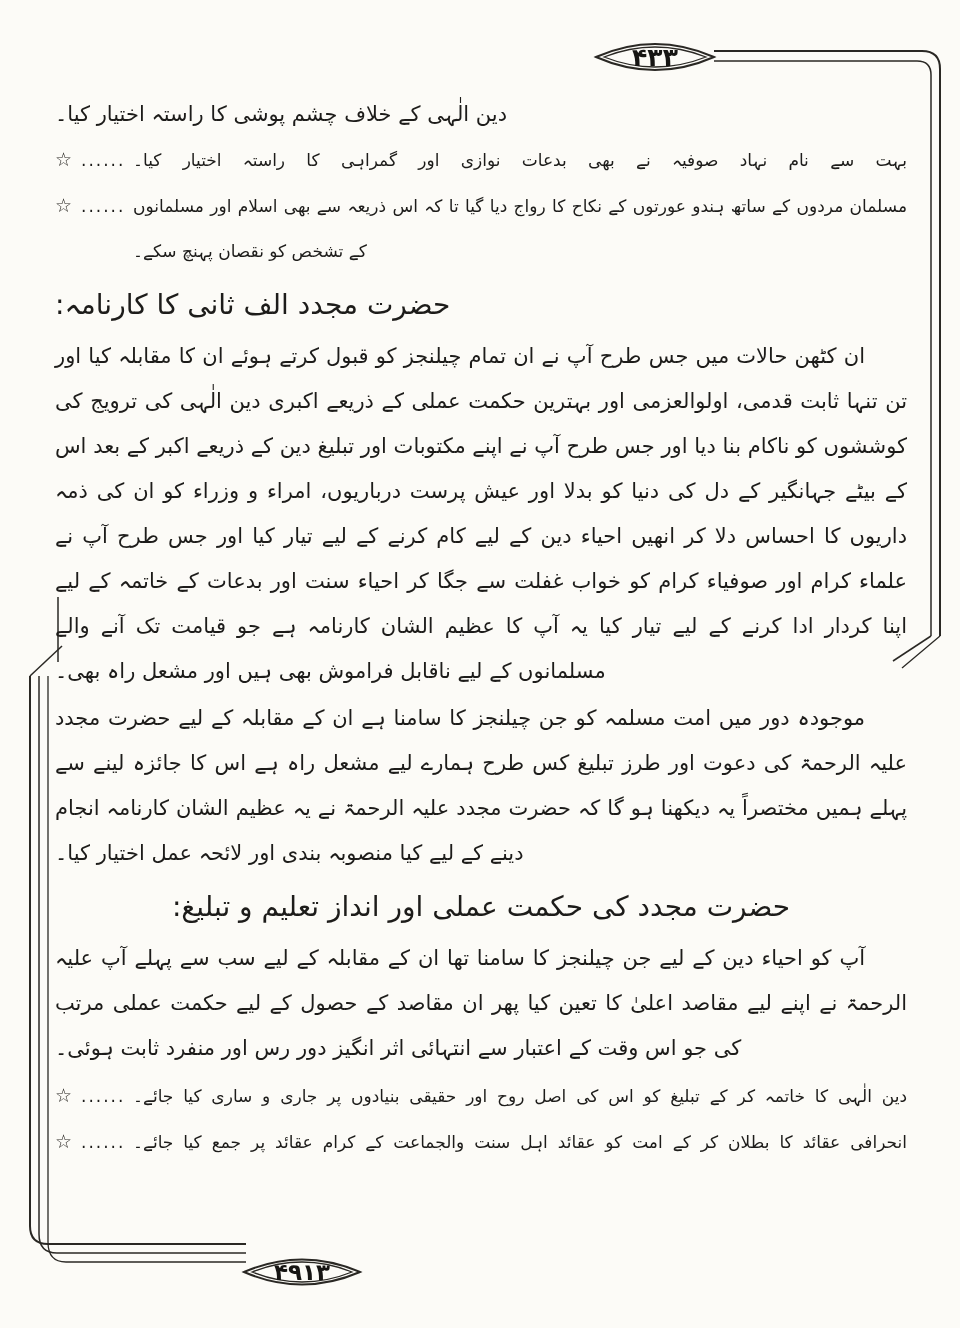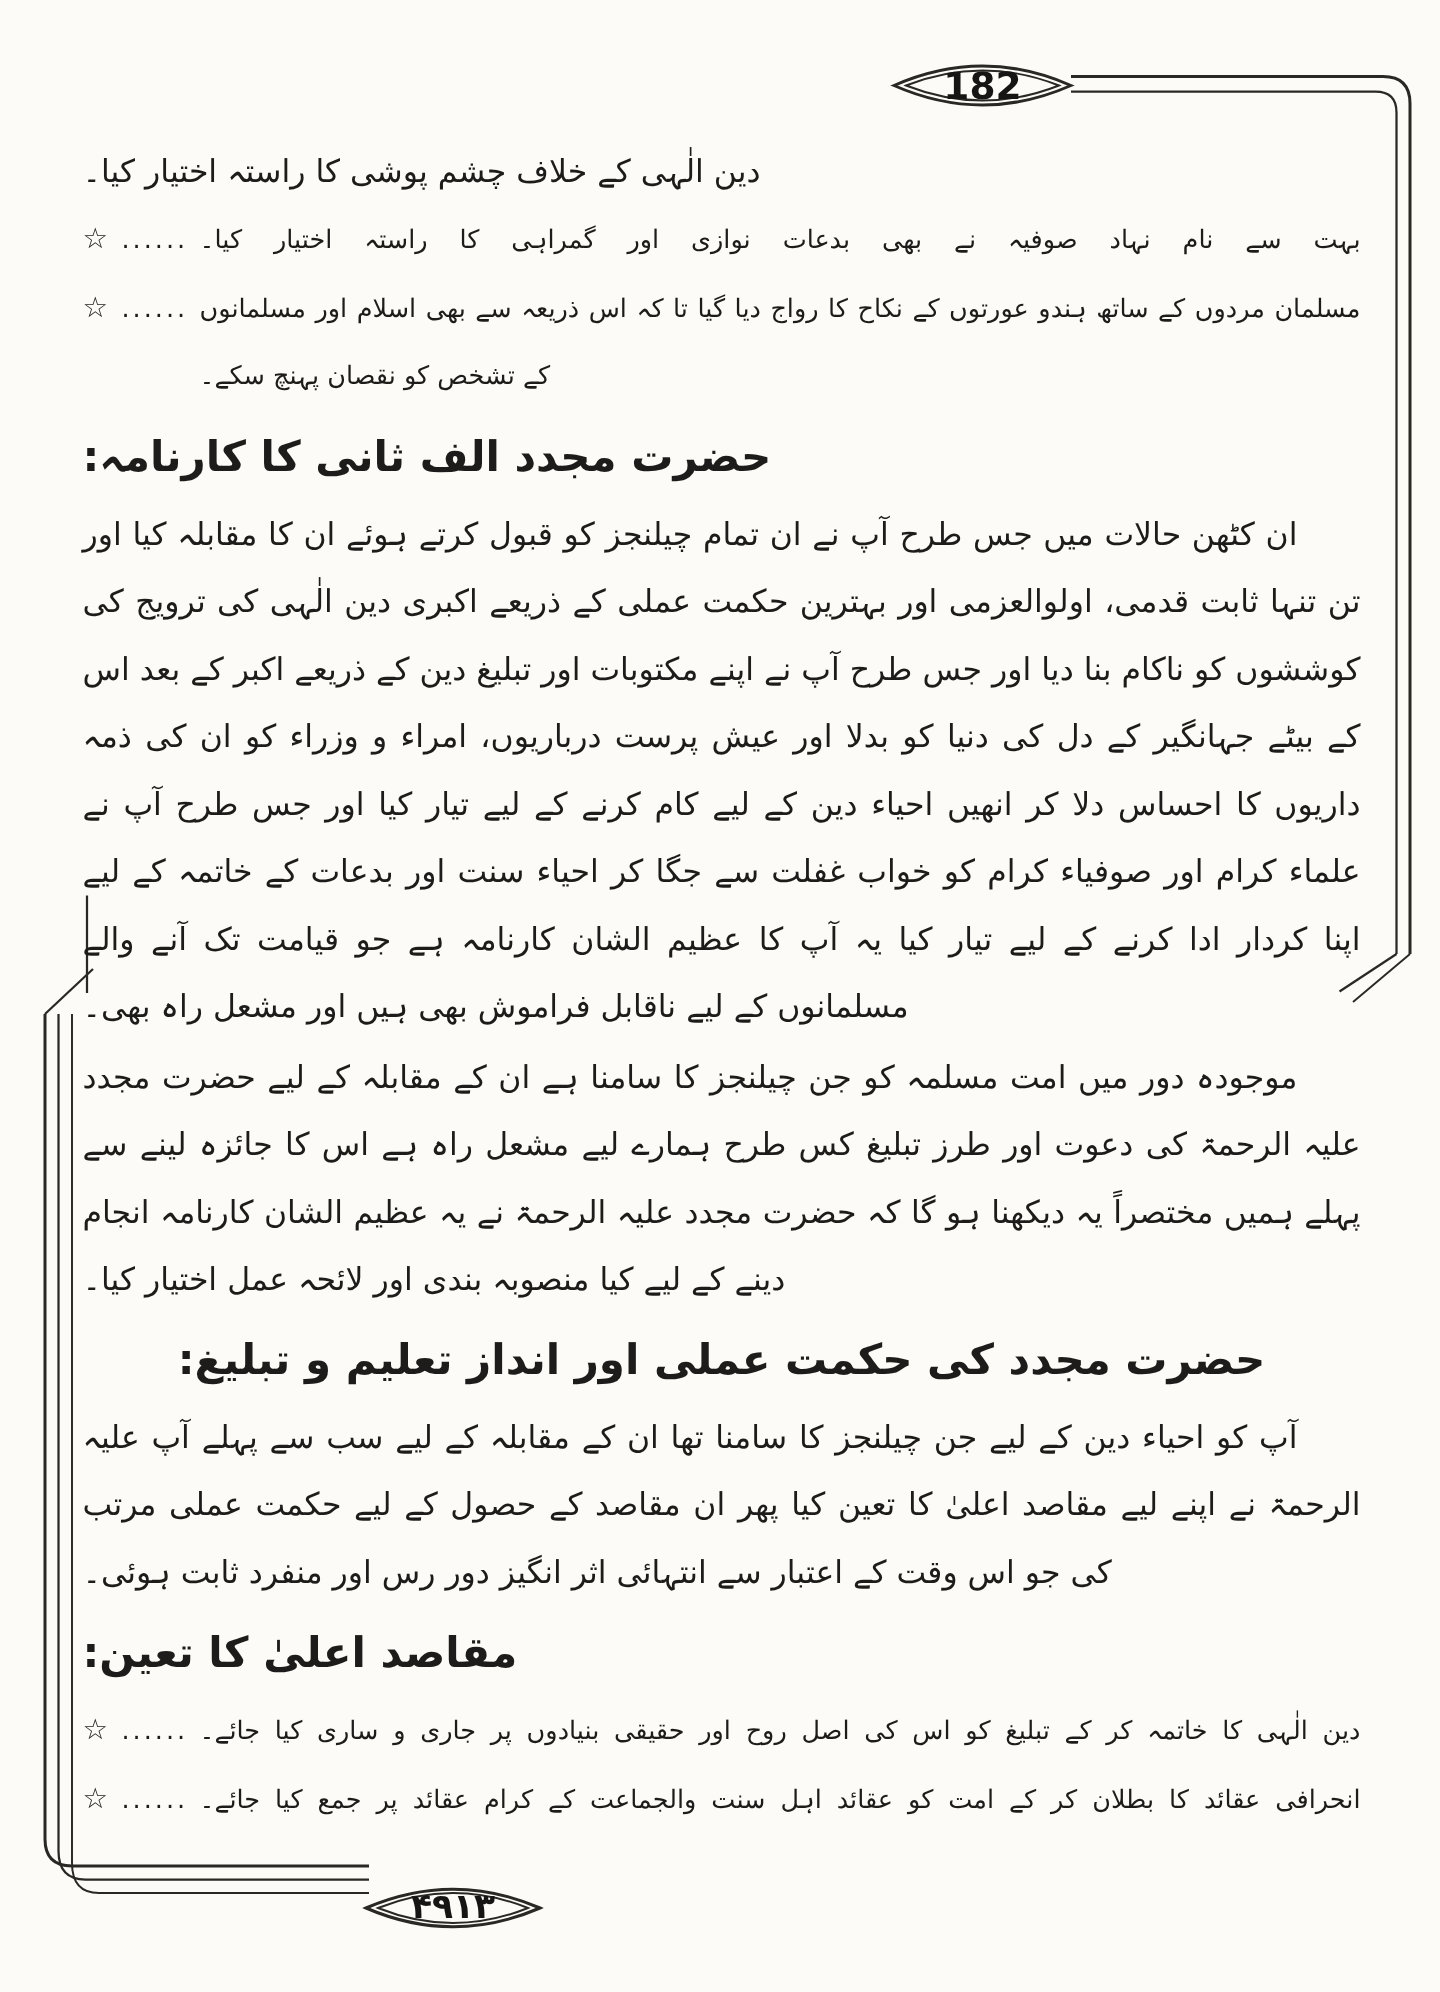--- a/index.html
+++ b/index.html
@@ -19,21 +19,21 @@
   .text-col {
     position:absolute; left:55px; top:92px; width:852px;
     font-size:21px; line-height:45px; color:#1d1c1a;
   }
   .opening { direction:rtl; text-align:left; }
   .para {
     direction:rtl; text-align:justify; text-align-last:left;
     text-indent:42px; margin-bottom:2px;
   }
   .heading {
-    direction:rtl; text-align:left; font-weight:bold;
+    direction:rtl; text-align:left; font-weight:normal;
     font-size:28px; line-height:52px; margin:5px 0 3px;
   }
   .heading.center { text-align:center; }
   .star-item { display:flex; direction:ltr; align-items:baseline; }
   .star-glyph { flex:none; width:26px; font-size:19px; color:#262420; }
   .dots { flex:none; width:52px; overflow:hidden; letter-spacing:2px; font-size:17px; }
   .itext {
     flex:1; direction:rtl; font-size:17px;
     text-align:justify; text-align-last:justify;
   }
@@ -64,21 +64,21 @@
       <path d="M 39 676 V 1234 Q 39 1253 57 1253 H 246" stroke-width="1.5"></path>
       <path d="M 48 676 V 1242 Q 48 1262 66 1262 H 246" stroke-width="1.3"></path>
 
       <path d="M 30 676 L 62 646" stroke-width="1.5"></path>
 
       <path d="M 244 1272 Q 302 1247 360 1272 Q 302 1297 244 1272 Z" stroke-width="2" fill="#fcfbf7"></path>
       <path d="M 252 1272 Q 302 1252 352 1272 Q 302 1292 252 1272 Z" stroke-width="1.3"></path>
     </g>
   </svg>
 
-  <span class="pagenum top">182</span>
+  <span class="pagenum top">۴۳۳</span>
   <span class="pagenum bottom">۴۹۱۳</span>
 
   <div class="text-col">
 
     <div class="opening">دین الٰہی کے خلاف چشم پوشی کا راستہ اختیار کیا۔</div>
 
     <div class="star-item">
       <span class="star-glyph">☆</span>
       <span class="dots">......</span>
       <div class="itext">بہت سے نام نہاد صوفیہ نے بھی بدعات نوازی اور گمراہی کا راستہ اختیار کیا۔</div>
@@ -93,21 +93,20 @@
     <div class="heading">حضرت مجدد الف ثانی کا کارنامہ:</div>
 
     <div class="para">ان کٹھن حالات میں جس طرح آپ نے ان تمام چیلنجز کو قبول کرتے ہوئے ان کا مقابلہ کیا اور تن تنہا ثابت قدمی، اولوالعزمی اور بہترین حکمت عملی کے ذریعے اکبری دین الٰہی کی ترویج کی کوششوں کو ناکام بنا دیا اور جس طرح آپ نے اپنے مکتوبات اور تبلیغ دین کے ذریعے اکبر کے بعد اس کے بیٹے جہانگیر کے دل کی دنیا کو بدلا اور عیش پرست درباریوں، امراء و وزراء کو ان کی ذمہ داریوں کا احساس دلا کر انھیں احیاء دین کے لیے کام کرنے کے لیے تیار کیا اور جس طرح آپ نے علماء کرام اور صوفیاء کرام کو خواب غفلت سے جگا کر احیاء سنت اور بدعات کے خاتمہ کے لیے اپنا کردار ادا کرنے کے لیے تیار کیا یہ آپ کا عظیم الشان کارنامہ ہے جو قیامت تک آنے والے مسلمانوں کے لیے ناقابل فراموش بھی ہیں اور مشعل راہ بھی۔</div>
 
     <div class="para">موجودہ دور میں امت مسلمہ کو جن چیلنجز کا سامنا ہے ان کے مقابلہ کے لیے حضرت مجدد علیہ الرحمۃ کی دعوت اور طرز تبلیغ کس طرح ہمارے لیے مشعل راہ ہے اس کا جائزہ لینے سے پہلے ہمیں مختصراً یہ دیکھنا ہو گا کہ حضرت مجدد علیہ الرحمۃ نے یہ عظیم الشان کارنامہ انجام دینے کے لیے کیا منصوبہ بندی اور لائحہ عمل اختیار کیا۔</div>
 
     <div class="heading center">حضرت مجدد کی حکمت عملی اور انداز تعلیم و تبلیغ:</div>
 
     <div class="para">آپ کو احیاء دین کے لیے جن چیلنجز کا سامنا تھا ان کے مقابلہ کے لیے سب سے پہلے آپ علیہ الرحمۃ نے اپنے لیے مقاصد اعلیٰ کا تعین کیا پھر ان مقاصد کے حصول کے لیے حکمت عملی مرتب کی جو اس وقت کے اعتبار سے انتہائی اثر انگیز دور رس اور منفرد ثابت ہوئی۔</div>
 
-    <div class="heading">مقاصد اعلیٰ کا تعین:</div>
 
     <div class="star-item">
       <span class="star-glyph">☆</span>
       <span class="dots">......</span>
       <div class="itext">دین الٰہی کا خاتمہ کر کے تبلیغ کو اس کی اصل روح اور حقیقی بنیادوں پر جاری و ساری کیا جائے۔</div>
     </div>
 
     <div class="star-item">
       <span class="star-glyph">☆</span>
       <span class="dots">......</span>

